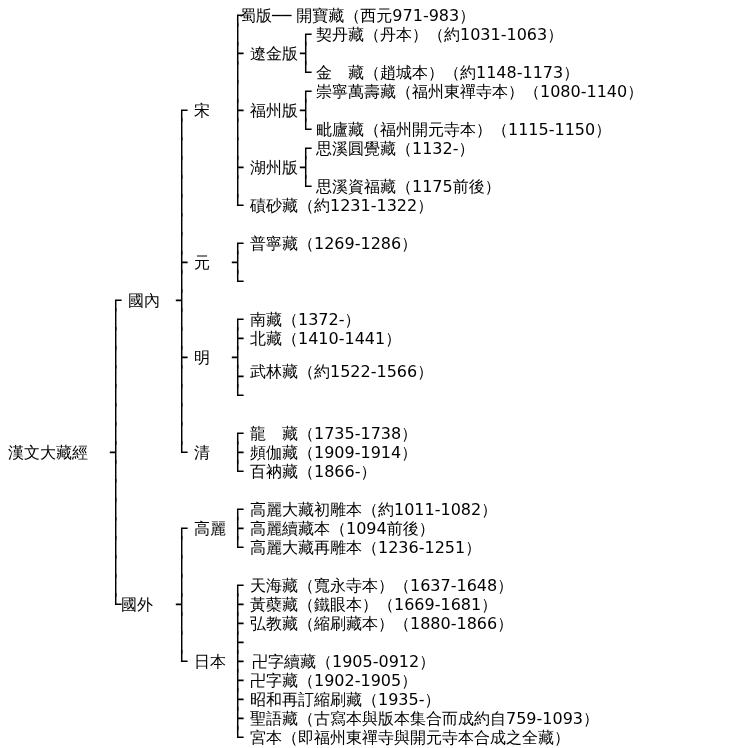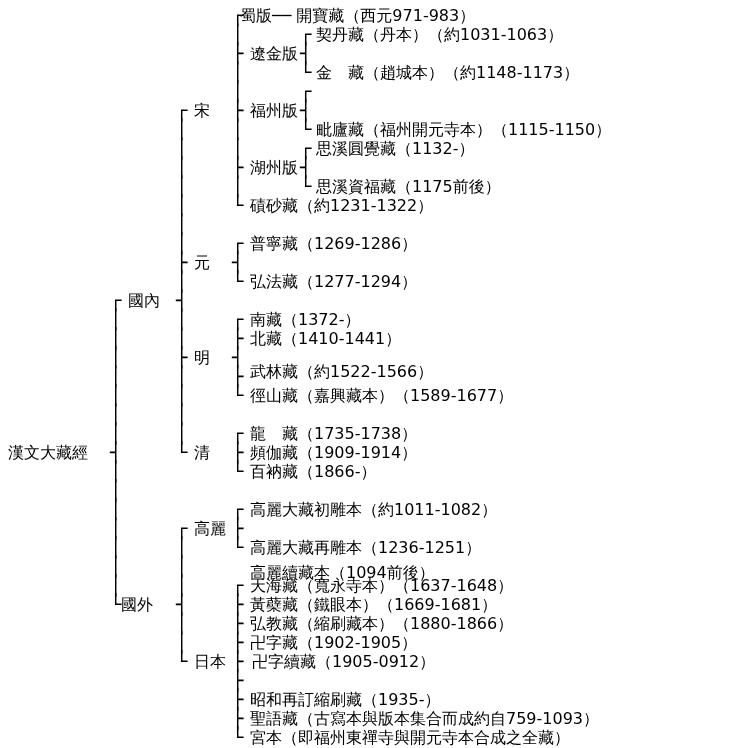--- a/index.html
+++ b/index.html
@@ -36,20 +36,21 @@
     <span class="seg glyph" style="left: 300px; top: 25px;">┌</span>
     <span class="seg label" style="left: 316px; top: 25px;">契丹藏（丹本）（約1031-1063）</span>
     <span class="seg glyph" style="left: 232px; top: 44px;">├</span>
     <span class="seg label" style="left: 250px; top: 44px;">遼金版</span>
     <span class="seg glyph" style="left: 300px; top: 44px;">┤</span>
     <span class="seg glyph" style="left: 232px; top: 63px;">│</span>
     <span class="seg glyph" style="left: 300px; top: 63px;">└</span>
     <span class="seg label" style="left: 316px; top: 63px;">金　藏（趙城本）（約1148-1173）</span>
     <span class="seg glyph" style="left: 232px; top: 82px;">│</span>
     <span class="seg glyph" style="left: 300px; top: 82px;">┌</span>
+    <span class="seg label" style="left: 316px; top: 82px;">崇寧萬壽藏（福州東禪寺本）（1080-1140）</span>
     <span class="seg glyph" style="left: 176px; top: 101px;">┌</span>
     <span class="seg label" style="left: 194px; top: 101px;">宋</span>
     <span class="seg glyph" style="left: 232px; top: 101px;">├</span>
     <span class="seg label" style="left: 250px; top: 101px;">福州版</span>
     <span class="seg glyph" style="left: 300px; top: 101px;">┤</span>
     <span class="seg glyph" style="left: 176px; top: 120px;">│</span>
     <span class="seg glyph" style="left: 232px; top: 120px;">│</span>
     <span class="seg glyph" style="left: 300px; top: 120px;">└</span>
     <span class="seg label" style="left: 316px; top: 120px;">毗廬藏（福州開元寺本）（1115-1150）</span>
     <span class="seg glyph" style="left: 176px; top: 139px;">│</span>
@@ -69,21 +70,20 @@
     <span class="seg label" style="left: 250px; top: 196px;">磧砂藏（約1231-1322）</span>
     <span class="seg glyph" style="left: 176px; top: 215px;">│</span>
     <span class="seg glyph" style="left: 176px; top: 234px;">│</span>
     <span class="seg glyph" style="left: 232px; top: 234px;">┌</span>
     <span class="seg label" style="left: 250px; top: 234px;">普寧藏（1269-1286）</span>
     <span class="seg glyph" style="left: 176px; top: 253px;">├</span>
     <span class="seg label" style="left: 194px; top: 253px;">元</span>
     <span class="seg glyph" style="left: 232px; top: 253px;">┤</span>
     <span class="seg glyph" style="left: 176px; top: 272px;">│</span>
     <span class="seg glyph" style="left: 232px; top: 272px;">└</span>
-    <span class="seg label" style="left: 250px; top: 272px;">弘法藏（1277-1294）</span>
     <span class="seg glyph" style="left: 110px; top: 291px;">┌</span>
     <span class="seg label" style="left: 128px; top: 291px;">國內</span>
     <span class="seg glyph" style="left: 176px; top: 291px;">┤</span>
     <span class="seg glyph" style="left: 110px; top: 310px;">│</span>
     <span class="seg glyph" style="left: 176px; top: 310px;">│</span>
     <span class="seg glyph" style="left: 232px; top: 310px;">┌</span>
     <span class="seg label" style="left: 250px; top: 310px;">南藏（1372-）</span>
     <span class="seg glyph" style="left: 110px; top: 329px;">│</span>
     <span class="seg glyph" style="left: 176px; top: 329px;">│</span>
     <span class="seg glyph" style="left: 232px; top: 329px;">├</span>
@@ -92,21 +92,20 @@
     <span class="seg glyph" style="left: 176px; top: 348px;">├</span>
     <span class="seg label" style="left: 194px; top: 348px;">明</span>
     <span class="seg glyph" style="left: 232px; top: 348px;">┤</span>
     <span class="seg glyph" style="left: 110px; top: 367px;">│</span>
     <span class="seg glyph" style="left: 176px; top: 367px;">│</span>
     <span class="seg glyph" style="left: 232px; top: 367px;">├</span>
     <span class="seg label" style="left: 250px; top: 362px;">武林藏（約1522-1566）</span>
     <span class="seg glyph" style="left: 110px; top: 386px;">│</span>
     <span class="seg glyph" style="left: 176px; top: 386px;">│</span>
     <span class="seg glyph" style="left: 232px; top: 386px;">└</span>
-    <span class="seg label" style="left: 250px; top: 386px;">徑山藏（嘉興藏本）（1589-1677）</span>
     <span class="seg glyph" style="left: 110px; top: 405px;">│</span>
     <span class="seg glyph" style="left: 176px; top: 405px;">│</span>
     <span class="seg glyph" style="left: 110px; top: 424px;">│</span>
     <span class="seg glyph" style="left: 176px; top: 424px;">│</span>
     <span class="seg glyph" style="left: 232px; top: 424px;">┌</span>
     <span class="seg label" style="left: 250px; top: 424px;">龍　藏（1735-1738）</span>
     <span class="seg label" style="left: 8px; top: 443px;">漢文大藏經</span>
     <span class="seg glyph" style="left: 110px; top: 443px;">┤</span>
     <span class="seg glyph" style="left: 176px; top: 443px;">└</span>
     <span class="seg label" style="left: 194px; top: 443px;">清</span>
@@ -116,42 +115,42 @@
     <span class="seg glyph" style="left: 232px; top: 462px;">└</span>
     <span class="seg label" style="left: 250px; top: 462px;">百衲藏（1866-）</span>
     <span class="seg glyph" style="left: 110px; top: 481px;">│</span>
     <span class="seg glyph" style="left: 110px; top: 500px;">│</span>
     <span class="seg glyph" style="left: 232px; top: 500px;">┌</span>
     <span class="seg label" style="left: 250px; top: 500px;">高麗大藏初雕本（約1011-1082）</span>
     <span class="seg glyph" style="left: 110px; top: 519px;">│</span>
     <span class="seg glyph" style="left: 176px; top: 519px;">┌</span>
     <span class="seg label" style="left: 194px; top: 519px;">高麗</span>
     <span class="seg glyph" style="left: 232px; top: 519px;">├</span>
-    <span class="seg label" style="left: 250px; top: 519px; margin-top: 44px;">高麗續藏本（1094前後）</span>
+    <span class="seg label" style="left: 250px; top: 519px;">高麗續藏本（1094前後）</span>
     <span class="seg glyph" style="left: 110px; top: 538px;">│</span>
     <span class="seg glyph" style="left: 176px; top: 538px;">│</span>
     <span class="seg glyph" style="left: 232px; top: 538px;">└</span>
     <span class="seg label" style="left: 250px; top: 538px;">高麗大藏再雕本（1236-1251）</span>
     <span class="seg glyph" style="left: 110px; top: 557px;">│</span>
     <span class="seg glyph" style="left: 176px; top: 557px;">│</span>
     <span class="seg glyph" style="left: 110px; top: 576px;">│</span>
     <span class="seg glyph" style="left: 176px; top: 576px;">│</span>
     <span class="seg glyph" style="left: 232px; top: 576px;">┌</span>
     <span class="seg label" style="left: 250px; top: 576px;">天海藏（寬永寺本）（1637-1648）</span>
     <span class="seg glyph" style="left: 110px; top: 595px;">└</span>
     <span class="seg label" style="left: 121px; top: 595px;">國外</span>
     <span class="seg glyph" style="left: 176px; top: 595px;">┤</span>
     <span class="seg glyph" style="left: 232px; top: 595px;">├</span>
     <span class="seg label" style="left: 250px; top: 595px;">黃蘗藏（鐵眼本）（1669-1681）</span>
     <span class="seg glyph" style="left: 176px; top: 614px;">│</span>
     <span class="seg glyph" style="left: 232px; top: 614px;">├</span>
     <span class="seg label" style="left: 250px; top: 614px;">弘教藏（縮刷藏本）（1880-1866）</span>
     <span class="seg glyph" style="left: 176px; top: 633px;">│</span>
     <span class="seg glyph" style="left: 232px; top: 633px;">├</span>
-    <span class="seg label" style="left: 250px; top: 633px;">卍字藏（1902-1905）</span>
+    <span class="seg label" style="left: 250px; top: 671px;">卍字藏（1902-1905）</span>
     <span class="seg glyph" style="left: 176px; top: 652px;">└</span>
     <span class="seg label" style="left: 194px; top: 652px;">日本</span>
     <span class="seg glyph" style="left: 232px; top: 652px;">├</span>
     <span class="seg label" style="left: 252px; top: 652px;">卍字續藏（1905-0912）</span>
     <span class="seg glyph" style="left: 232px; top: 671px;">├</span>
     <span class="seg glyph" style="left: 232px; top: 690px;">├</span>
     <span class="seg label" style="left: 250px; top: 690px;">昭和再訂縮刷藏（1935-）</span>
     <span class="seg glyph" style="left: 232px; top: 709px;">├</span>
     <span class="seg label" style="left: 250px; top: 709px;">聖語藏（古寫本與版本集合而成約自759-1093）</span>
     <span class="seg glyph" style="left: 232px; top: 728px;">└</span>

